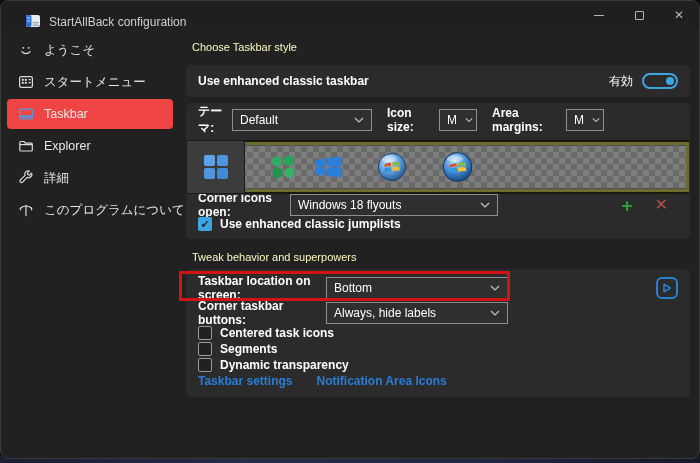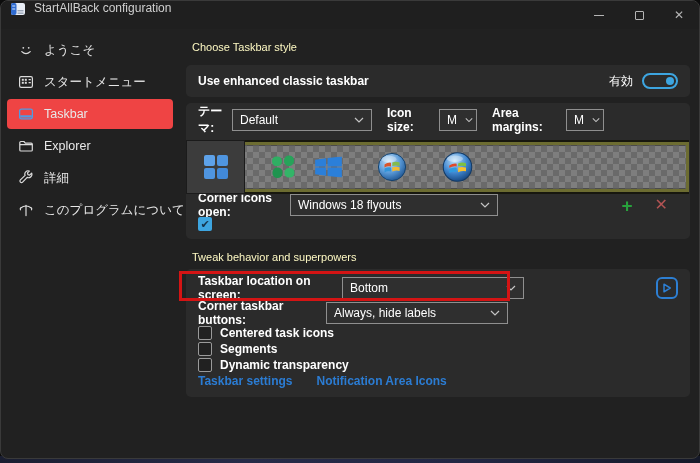--- a/index.html
+++ b/index.html
@@ -11,21 +11,21 @@
   .desktop-strip {
     position:absolute; left:0; right:0; bottom:0; height:7px;
     background:linear-gradient(90deg,#1a1e31,#262b48 35%,#222744 65%,#151929);
   }
   .window {
     position:absolute; top:0; left:0; right:0; bottom:4px;
     background:#212121; border:1px solid #3a3a3a; border-radius:8px;
     display:flex; flex-direction:column; overflow:hidden;
   }
   
-  .titlebar { height:28px; display:flex; align-items:flex-start; padding-left:9px; flex:none; background:#1f1f1f; }
+  .titlebar { height:28px; display:flex; align-items:flex-end; padding-left:24px; flex:none; background:#1f1f1f; }
   .app-icon { width:16px; height:16px; display:flex; }
   .title { color:#cfcfcf; font-size:12px; margin-left:8px; }
   .controls { margin-left:auto; display:flex; height:100%; }
   .ctrl { width:40px; height:100%; display:flex; align-items:center; justify-content:center; color:#b5b5b5; font-size:12px; }
   .min-dash { width:10px; height:1px; background:#b5b5b5; }
   .max-box { width:9px; height:9px; border:1px solid #b5b5b5; border-radius:1px; }
   
   .bodyrow { flex:1; display:flex; min-height:0; }
   .sidebar { width:178px; flex:none; padding-top:4px; }
   .side-item {
@@ -90,21 +90,21 @@
   .cb-row { margin-top:8px; height:16px; }
   .checkbox { width:14px; height:14px; border-radius:2px; margin-right:8px; flex:none;
               display:flex; align-items:center; justify-content:center; }
   .checkbox.unchecked { border:1px solid #9a9a9a; background:#212121; }
   .checkbox.checked { background:#3da5e0; color:#16344c; font-size:11px; font-weight:700; }
   .cb-label { color:#ffffff; font-size:12px; font-weight:600; }
   
   .card3 { position:relative; padding:6px 0 8px; }
   .annotation-red { position:absolute; left:-7px; top:2px; width:331px; height:30px;
                     border:3px solid #d41414; pointer-events:none; z-index:5; }
-  .loc-row { height:26px;gap:16px; }
+  .loc-row { height:26px; }
   .play-btn { margin-left:auto; width:22px; height:22px; border:2px solid #2d7fd3; border-radius:6px;
               display:flex; align-items:center; justify-content:center; }
   .combine-row { margin-top:4px; height:24px; }
   .links-row { margin-top:7px; height:16px; }
   .link { color:#2b7cd3; font-size:12px; font-weight:600; margin-right:24px; cursor:pointer; }
 </style>
 </head>
 <body>
 
 <div class="desktop-strip"></div>
@@ -318,20 +318,21 @@
               </span>
           </div>
           <span class="plus-btn">+</span>
           <span class="x-btn">✕</span>
         </div>
 
         <div class="row cb-row">
           <span class="checkbox checked">
               <span>✔</span>
             </span>
+          <span class="cb-label">Use enhanced classic jumplists</span>
         </div>
       </div>
 
       <div class="section-title second">Tweak behavior and superpowers</div>
 
       <div class="card card3">
         <div class="annotation-red"></div>
 
         <div class="row loc-row">
           <span class="row-label lbl-fixed">Taskbar location on screen:</span>

